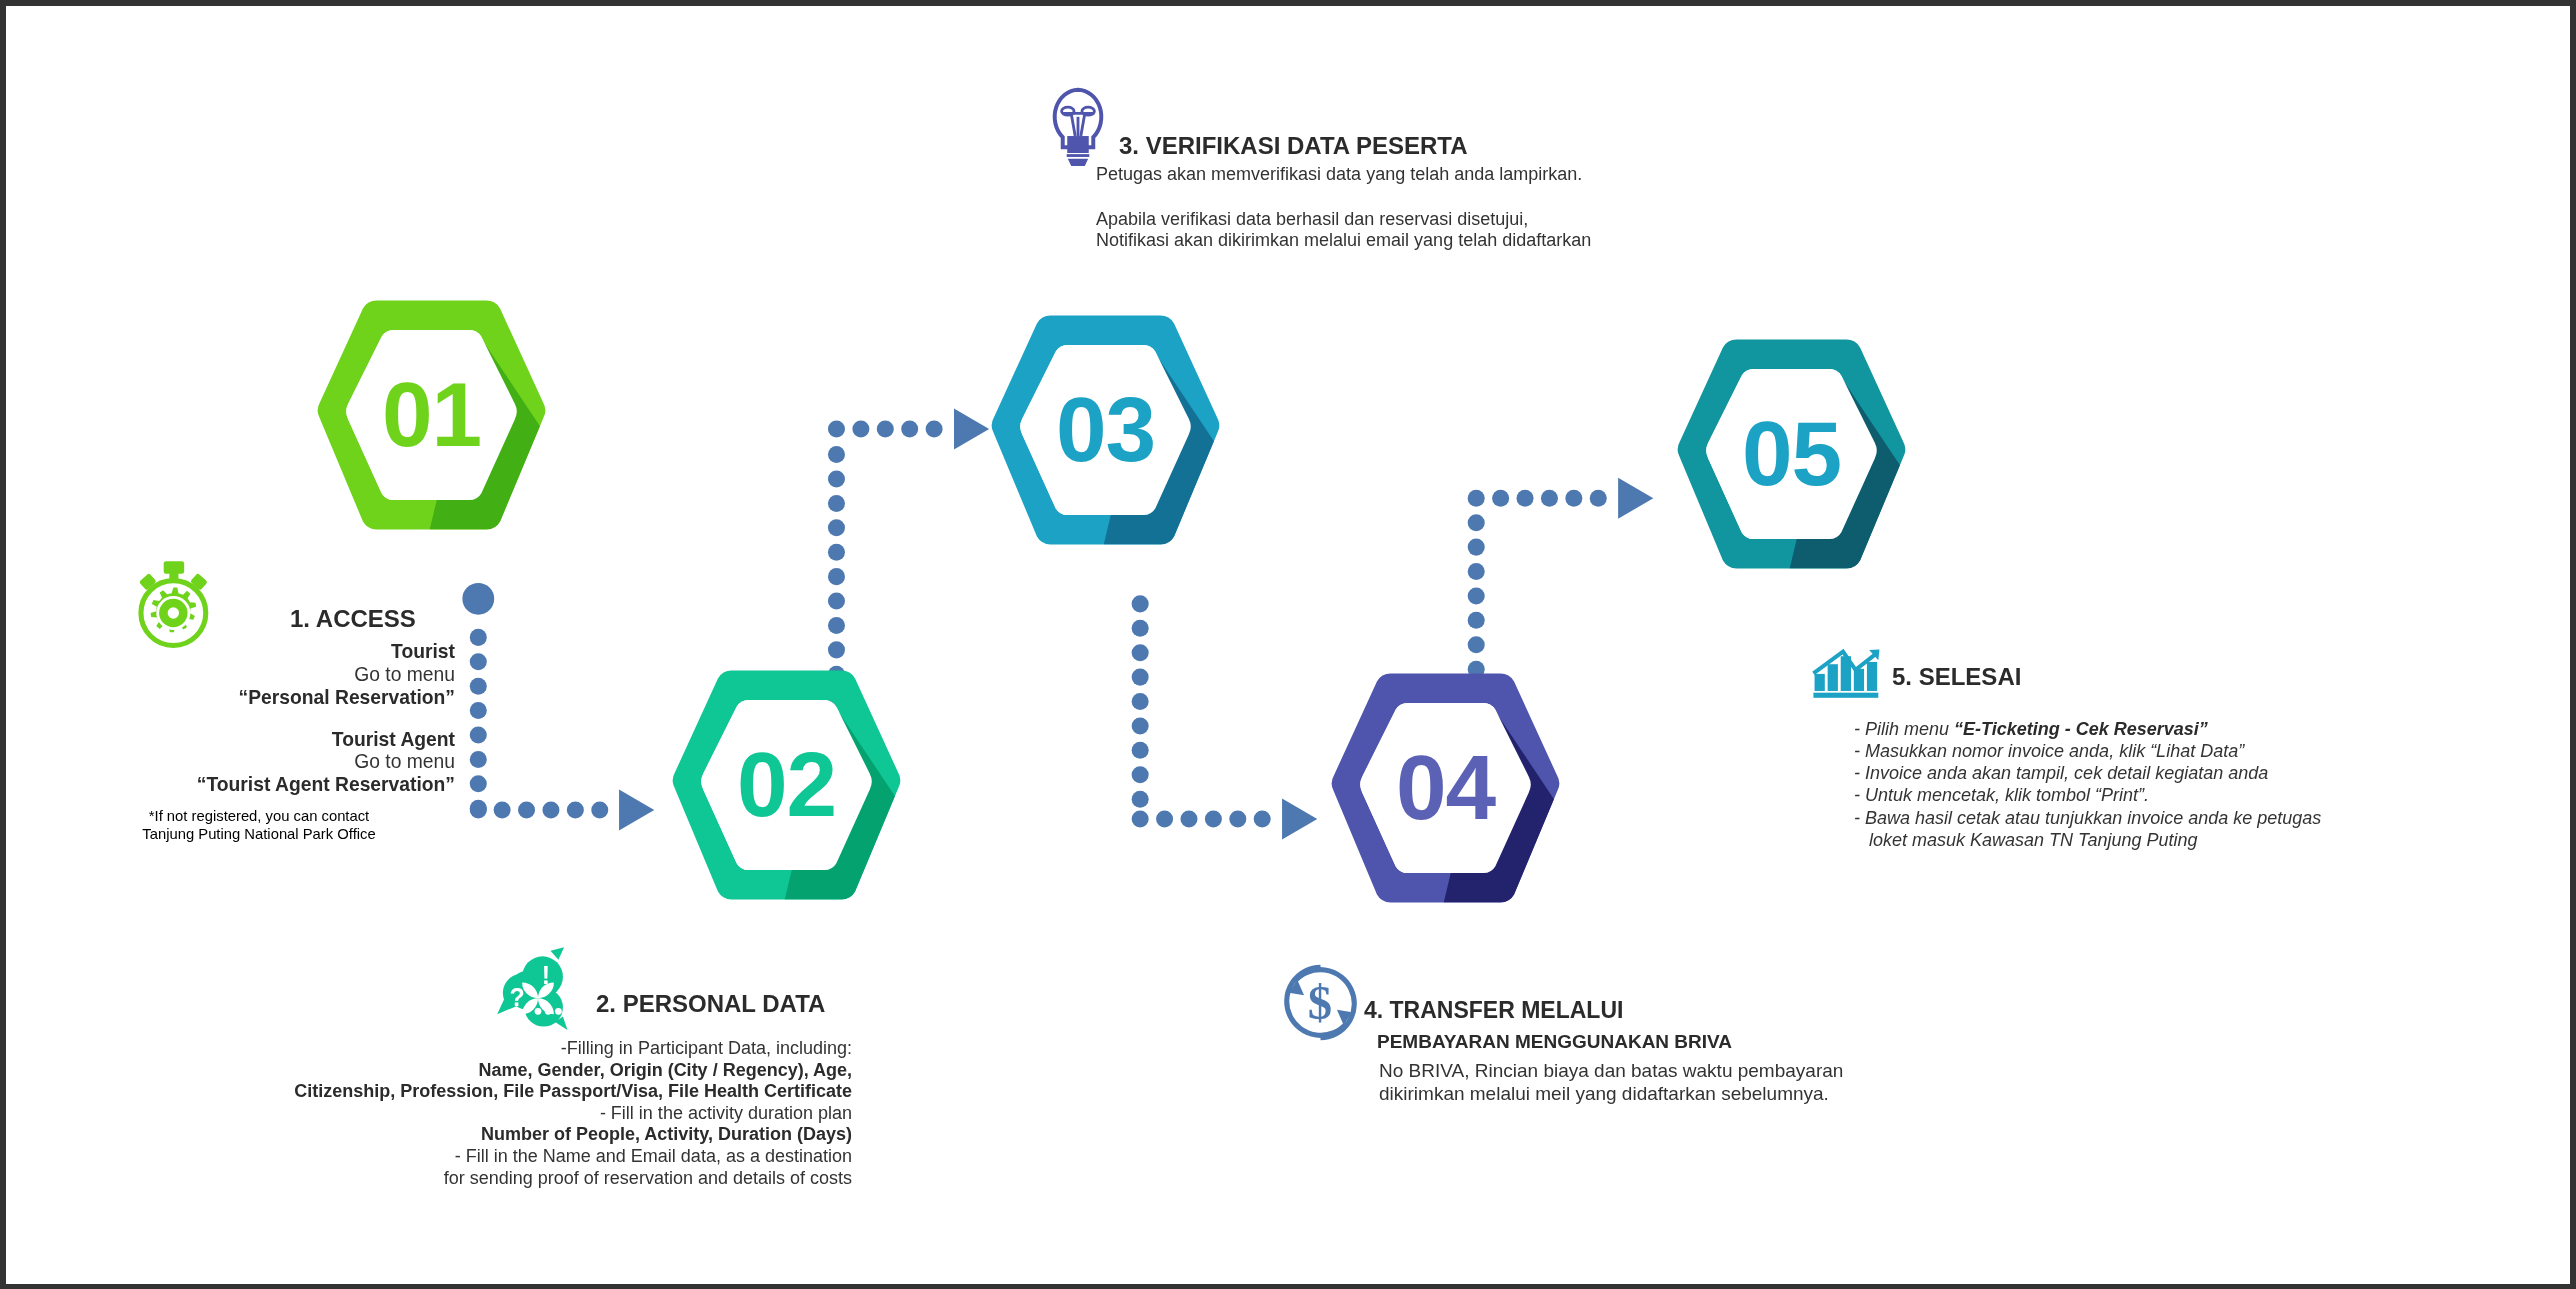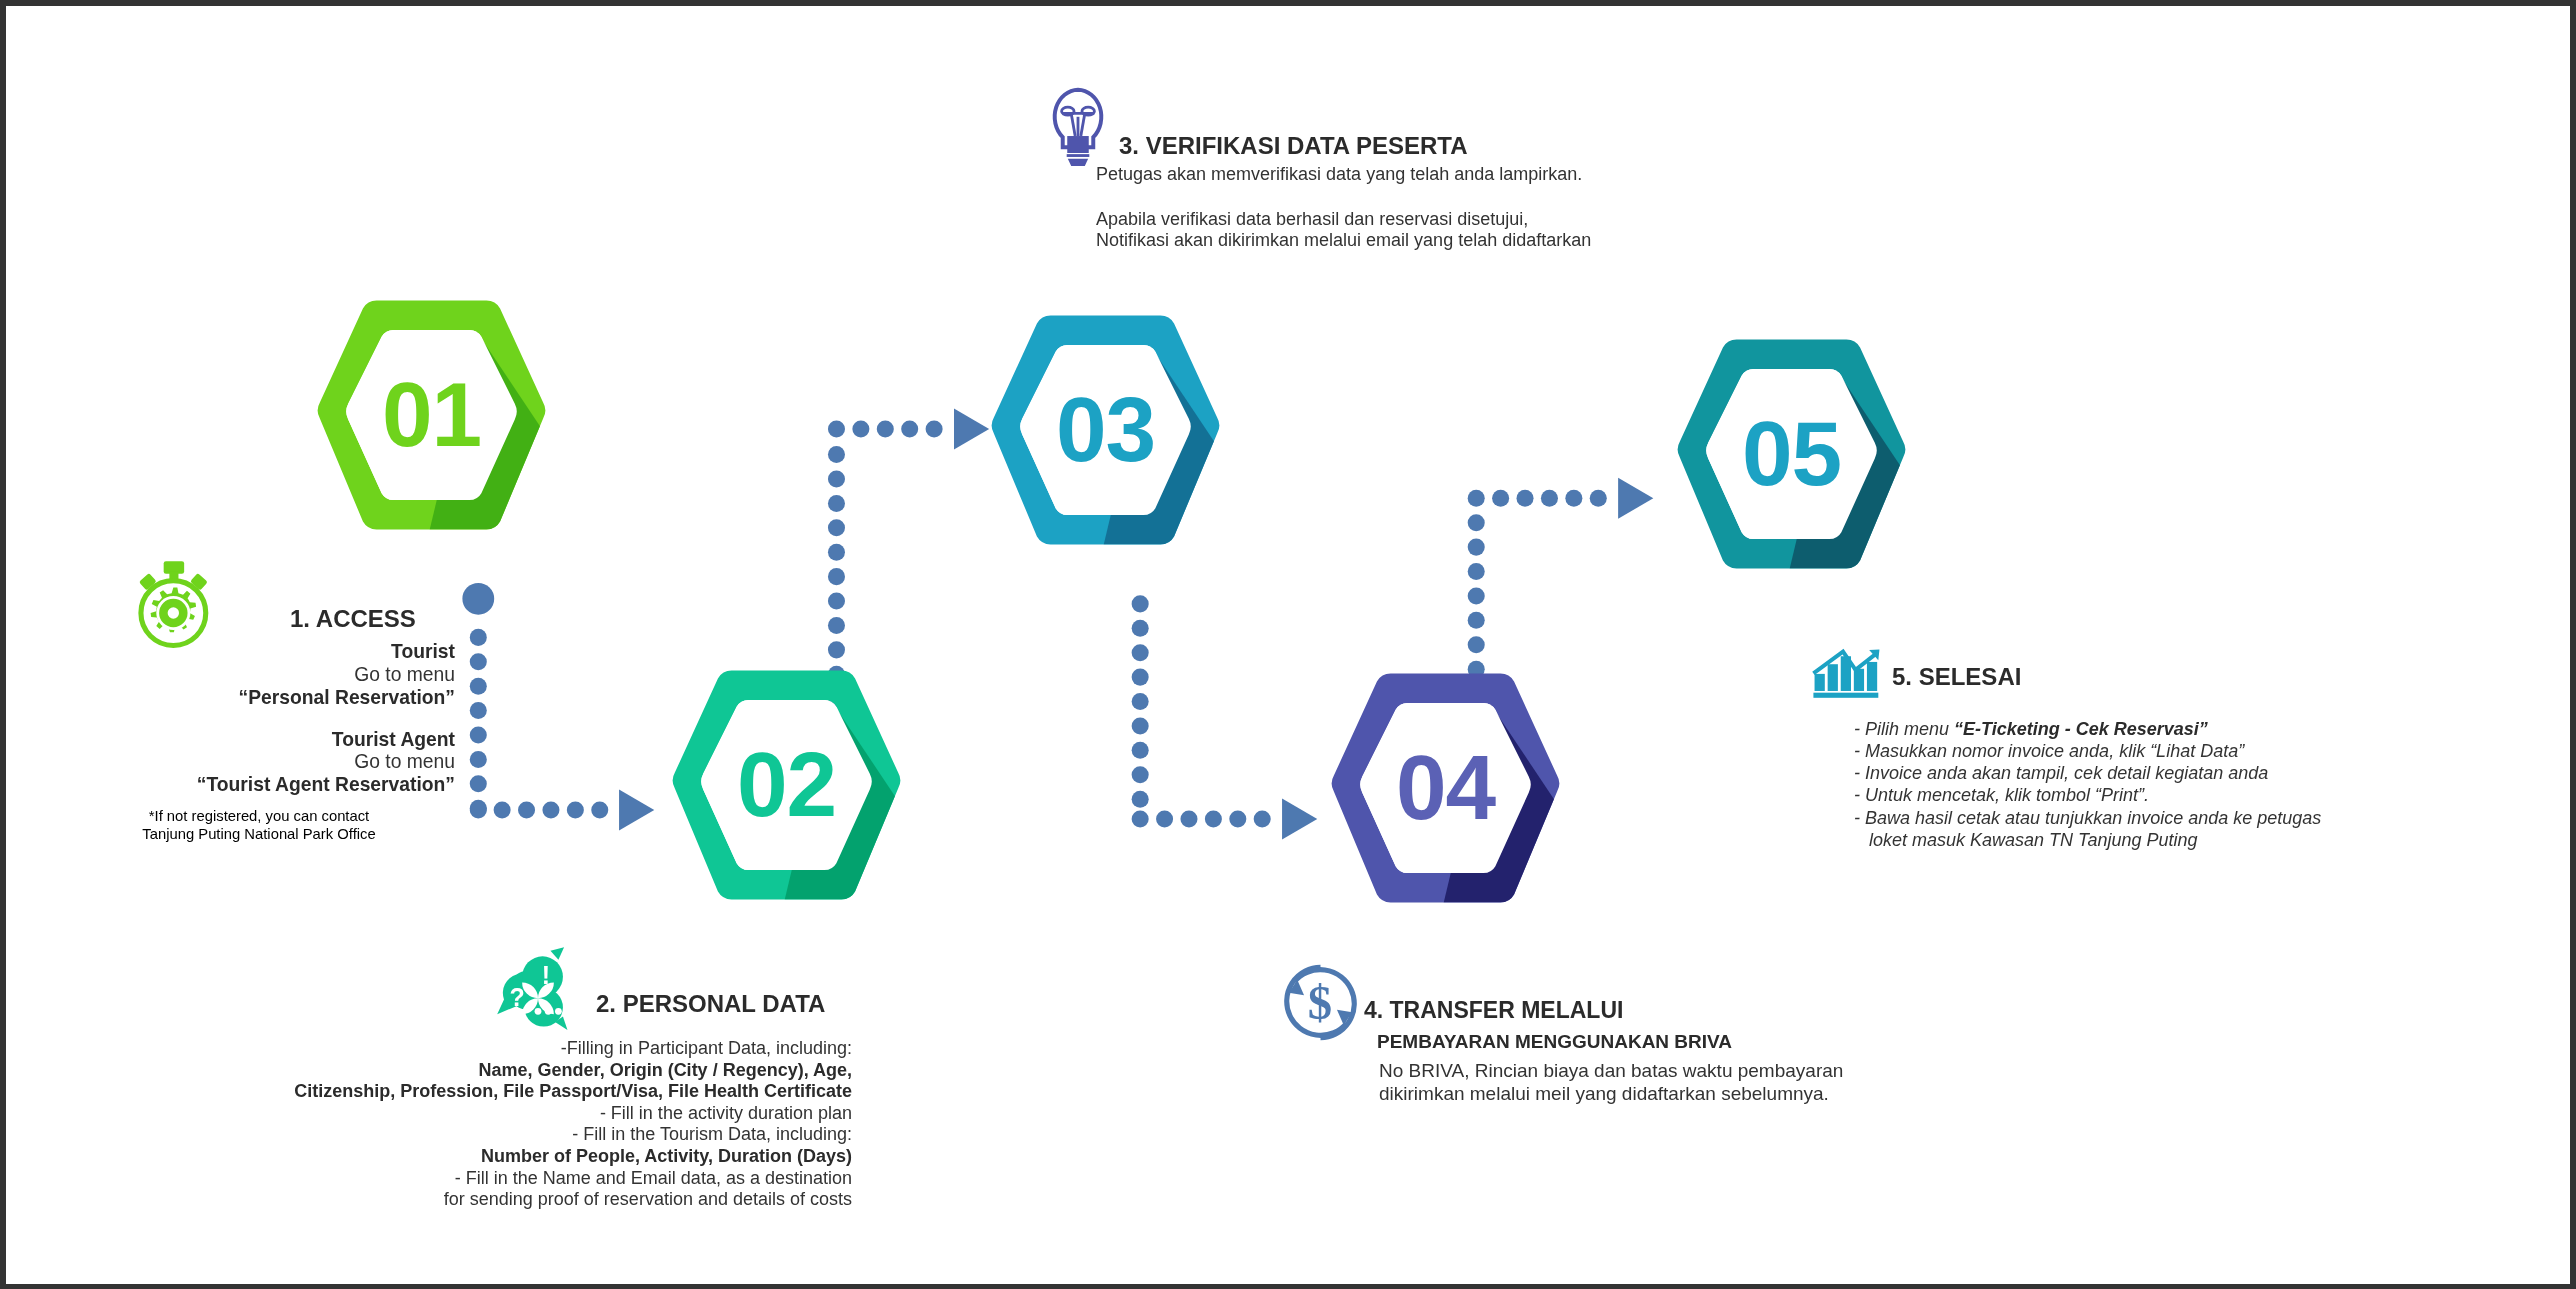--- a/index.html
+++ b/index.html
@@ -258,21 +258,20 @@
         <circle cx="126" cy="117" r="6" fill="#ffffff"></circle>
     </svg>
   </div>
   <div class="abs ttl" style="left:590px;top:976px;font-size:24px;margin-top:8px;">2.  PERSONAL DATA</div>
 
   <div class="abs right" style="left:114px;top:1032px;width:732px;line-height:1.2;font-size:18px;">
     <div class="body-txt">-Filling in Participant Data, including:</div>
     <div class="b">Name, Gender, Origin (City / Regency), Age,</div>
     <div class="b">Citizenship, Profession, File Passport/Visa, File Health Certificate</div>
     <div class="body-txt">- Fill in the activity duration plan</div>
-    <div class="body-txt">- Fill in the Tourism Data, including:</div>
     <div class="b">Number of People, Activity, Duration (Days)</div>
     <div class="body-txt">- Fill in the Name and Email data, as a destination</div>
     <div class="body-txt">for sending proof of reservation and details of costs</div>
   </div>
 
   <div class="abs" style="left:1038px;top:78px;width:68px;height:82px;">
     <svg viewBox="0 0 120 145" width="68" height="82">
       <path d="M60 10 a42 48 0 0 1 27 84 l0 18 -54 0 0 -18 a42 48 0 0 1 27 -84 z" fill="none" stroke="#4F55AC" stroke-width="7"></path>
       <rect x="41" y="92" width="38" height="30" fill="#4F55AC"></rect>
       <rect x="40" y="124" width="40" height="5" fill="#4F55AC"></rect>

